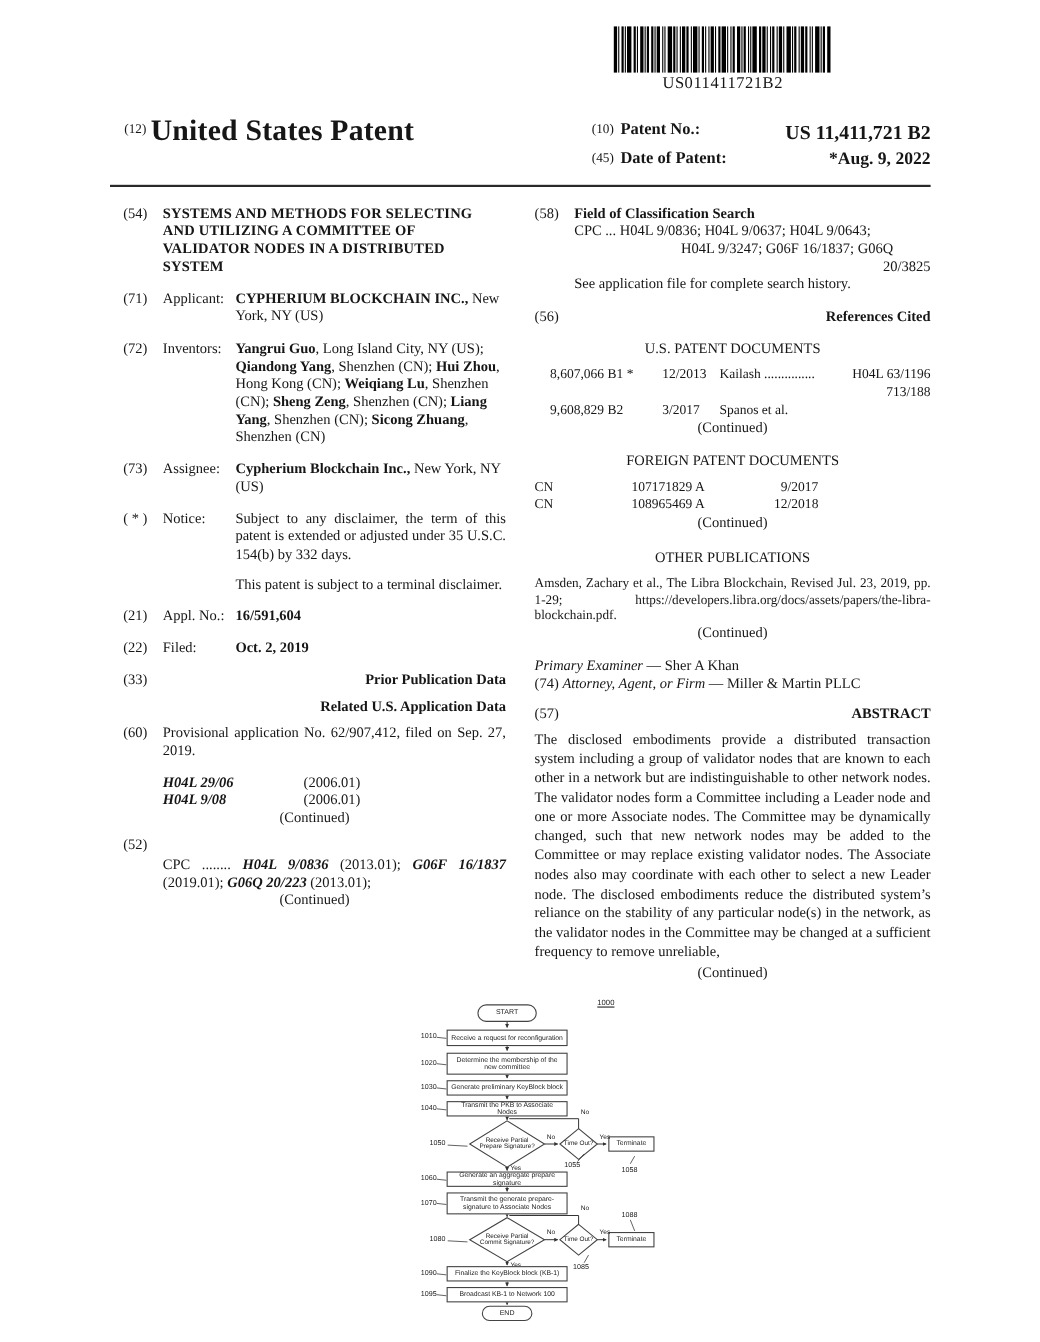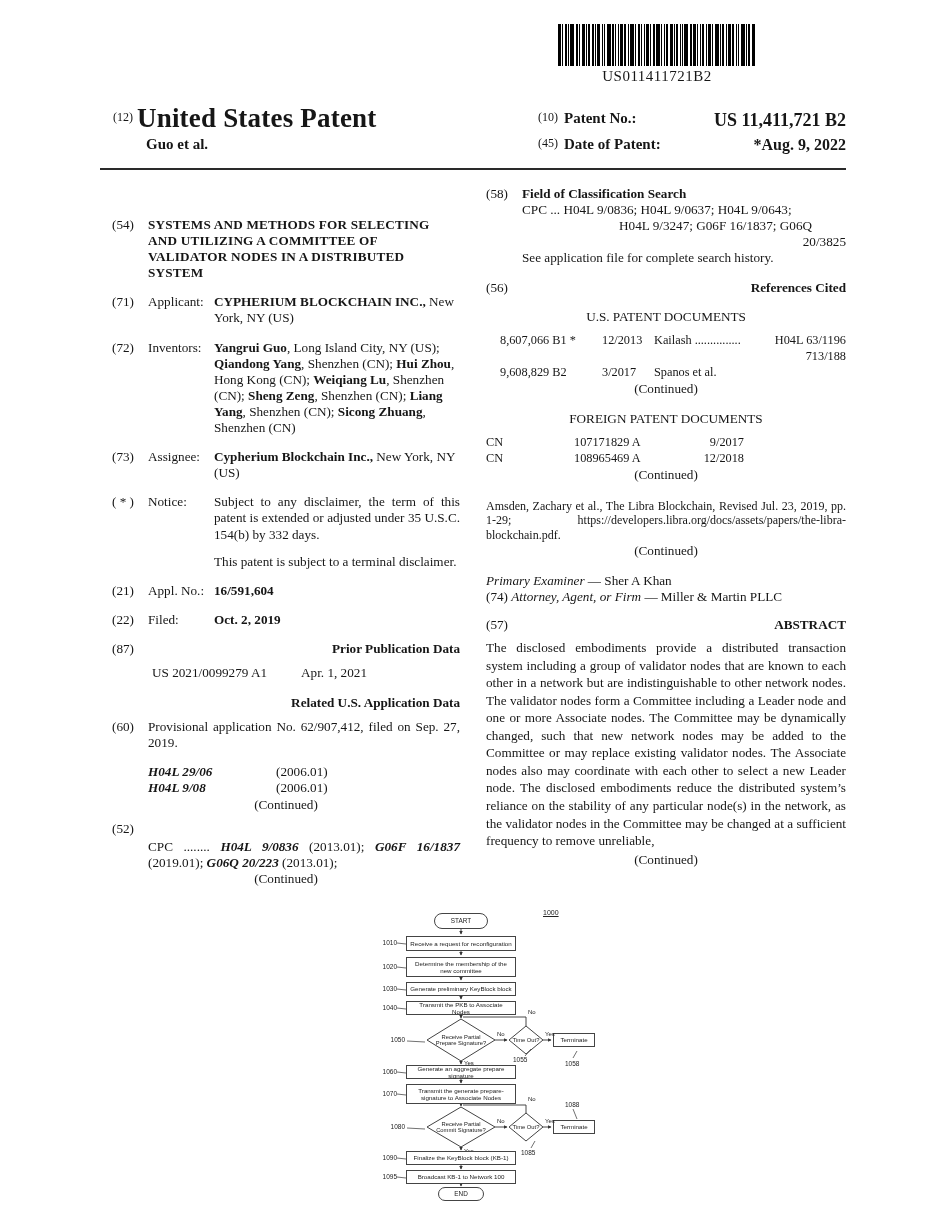--- a/index.html
+++ b/index.html
@@ -17,21 +17,21 @@
   .hdr-auth{font-size:15px;font-weight:bold;margin:2px 0 0 33px;}
   .hdr-right{position:absolute;left:538px;top:110px;width:308px;font-size:15px;}
   .hdr-row{display:flex;align-items:flex-start;margin-bottom:5px;}
   .hdr-row .pn{font-size:12px;flex:none;margin-right:6px;}
   .hdr-row .pl{font-weight:bold;flex:none;}
   .hdr-row .pv{font-weight:bold;flex:1;text-align:right;font-size:18px;}
   .hdr-row .pv2{font-weight:bold;flex:1;text-align:right;font-size:16px;}
   .hrule{position:absolute;left:100px;right:99px;top:168px;border-top:2px solid #2a2a2a;}
   
   .cols{position:absolute;left:112px;top:186px;width:734px;display:flex;gap:26px;font-size:13.2px;line-height:1.22;}
-  .colL{width:348px;flex:none;margin-top:31px;}
+  .colL{width:348px;flex:none;}
   .colR{width:360px;flex:none;}
   .sec{display:flex;margin-bottom:13px;}
   .num{width:36px;flex:none;}
   .lbl{width:66px;flex:none;}
   .val{flex:1;}
   .just{text-align:justify;}
   .chead{font-weight:bold;text-align:right;}
   .center{text-align:center;}
   .small-gap{margin-bottom:8px;}
   .title54{font-weight:bold;letter-spacing:.2px;}
@@ -123,21 +123,20 @@
       <i style="width: 1px; margin-right: 1px;"></i>
       <i style="width: 2px; margin-right: 2px;"></i>
       <i style="width: 3px; margin-right: 1px;"></i>
     </div>
   <div class="barcode-text">US011411721B2</div>
 </div>
 
 <div class="hdr-left">
   <span class="hdr-kind">(12)</span>
   <span class="hdr-title">United States Patent</span>
-  <div class="hdr-auth">Guo et al.</div>
 </div>
 <div class="hdr-right">
   <div class="hdr-row">
     <span class="pn">(10)</span>
     <span class="pl">Patent No.:</span>
     <span class="pv">US 11,411,721 B2</span>
   </div>
   <div class="hdr-row">
     <span class="pn">(45)</span>
     <span class="pl">Date of Patent:</span>
@@ -180,26 +179,22 @@
       <span class="num">(21)</span>
       <span class="lbl">Appl. No.:</span>
       <span class="val b">16/591,604</span>
     </div>
     <div class="sec">
       <span class="num">(22)</span>
       <span class="lbl">Filed:</span>
       <span class="val b">Oct. 2, 2019</span>
     </div>
     <div class="sec" style="margin-bottom:8px">
-      <span class="num">(87)</span>
+      <span class="num">(33)</span>
       <span class="val chead">Prior Publication Data</span>
-    </div>
-    <div style="display:flex;margin:0 0 14px 40px;gap:34px">
-      <span>US 2021/0099279 A1</span>
-      <span>Apr. 1, 2021</span>
     </div>
     <div class="chead small-gap">Related U.S. Application Data</div>
     <div class="sec">
       <span class="num">(60)</span>
       <span class="val just">Provisional application No. 62/907,412, filed on Sep. 27, 2019.</span>
     </div>
     <div class="introw">
       <span class="code bi">H04L 29/06</span>
       <span>(2006.01)</span>
     </div>
@@ -252,20 +247,21 @@
       <span class="f1">CN</span>
       <span class="f2">107171829 A</span>
       <span class="f3">9/2017</span>
     </div>
     <div class="frow">
       <span class="f1">CN</span>
       <span class="f2">108965469 A</span>
       <span class="f3">12/2018</span>
     </div>
     <div class="center" style="margin-bottom:16px">(Continued)</div>
+    <div class="center small-gap">OTHER PUBLICATIONS</div>
     <div class="just" style="font-size:12px">Amsden, Zachary et al., The Libra Blockchain, Revised Jul. 23, 2019, pp. 1-29; https://developers.libra.org/docs/assets/papers/the-libra-blockchain.pdf.</div>
     <div class="center" style="margin-bottom:14px">(Continued)</div>
     <div>
       <span class="i">Primary Examiner</span><span> — Sher A Khan</span>
     </div>
     <div style="margin-bottom:12px">
       <span>(74)</span>
       <span class="i">Attorney, Agent, or Firm</span><span> — Miller &amp; Martin PLLC</span>
     </div>
     <div class="sec" style="margin-bottom:6px">

